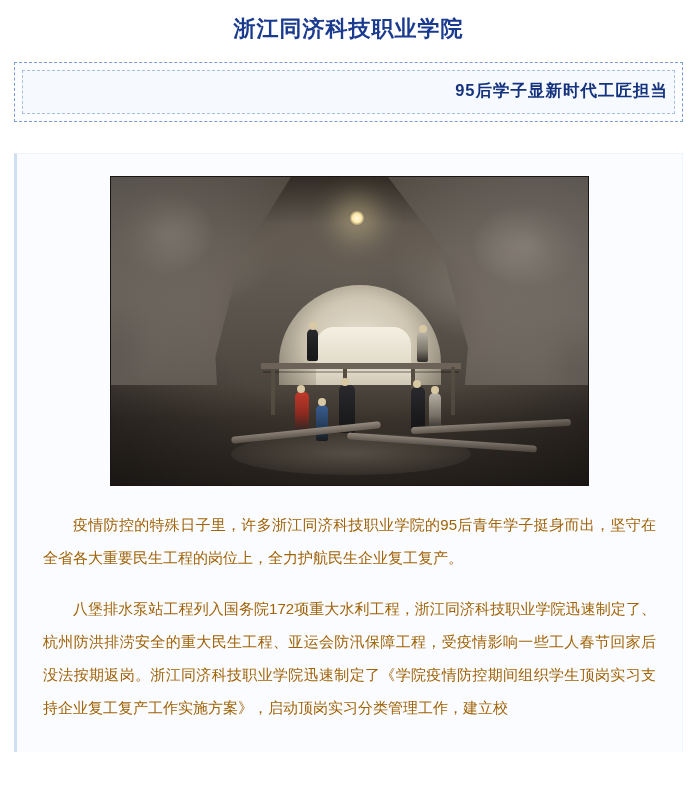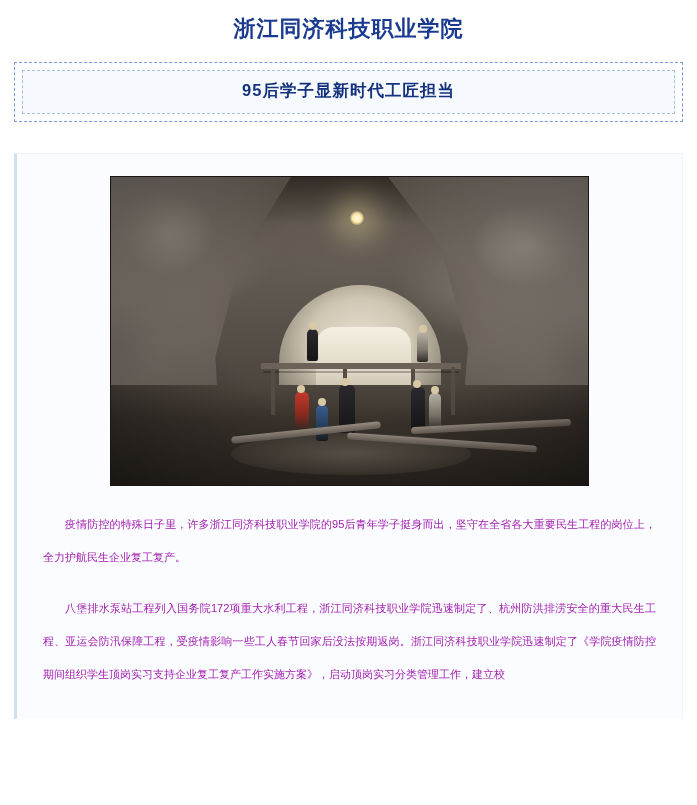--- a/index.html
+++ b/index.html
@@ -30,21 +30,21 @@
   .headline-box {
     margin: 6px 14px 0 14px;
     border: 1px dashed #7b9bd4;
     background: #fbfdff;
     padding: 7px;
   }
   .headline-inner {
     border: 1px dashed #a8c0e4;
     background: #f6faff;
     padding: 9px 6px 11px 6px;
-    text-align: center;
+    text-align: right;
   }
   .headline-text {
     font-size: 16.5px;
     font-weight: bold;
     color: #14327e;
     letter-spacing: 1px;
   }
   .article-wrap {
     margin: 31px 14px 0 14px;
     background: #fafcff;
@@ -173,23 +173,23 @@
   }
   .photo-vignette {
     position: absolute;
     inset: 0;
     background: radial-gradient(ellipse at 50% 45%, rgba(0,0,0,0) 40%, rgba(0,0,0,0.45) 100%);
     pointer-events: none;
   }
   
   .body-text {
     margin-top: 22px;
-    font-size: 11px;
+    font-size: 15px;
     line-height: 33px;
-    color: #a21caf;
+    color: #a16207;
     text-align: justify;
     font-family: "Liberation Sans", sans-serif;
   }
   .body-text p {
     margin: 0 0 18px 0;
     text-indent: 2em;
   }
 </style>
 </head>
 <body>

